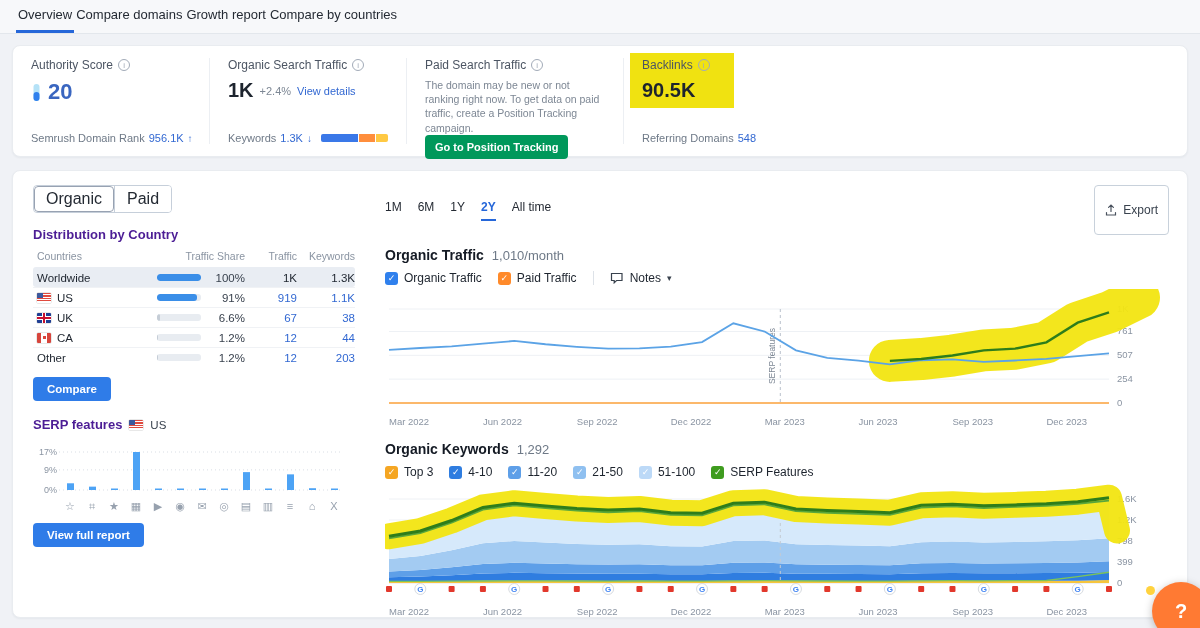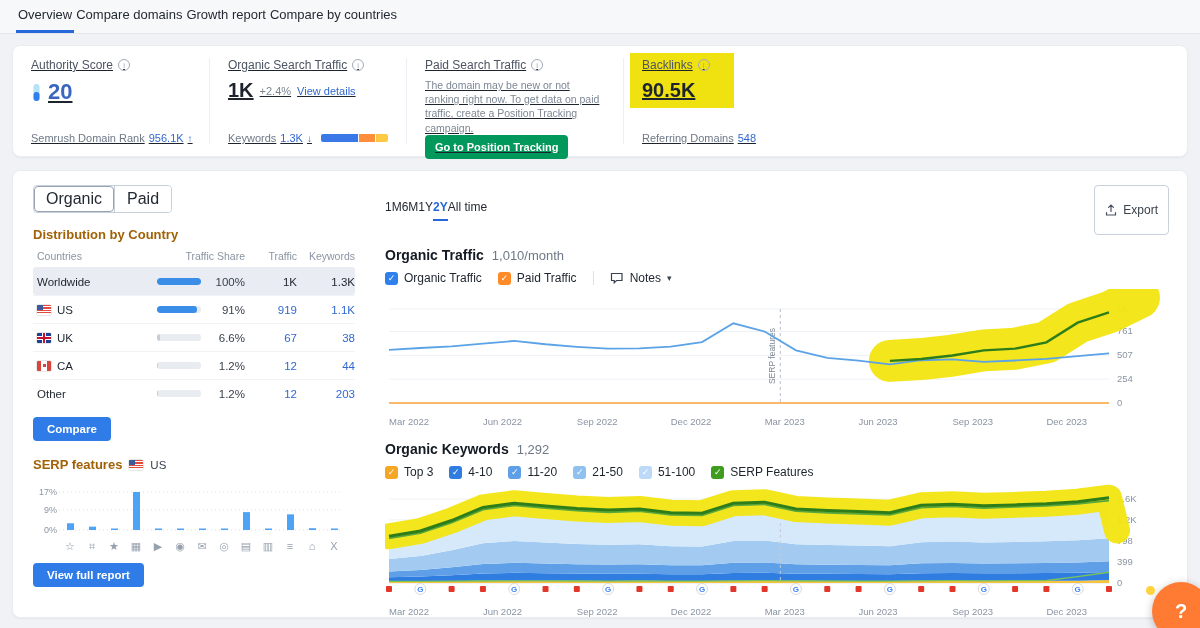--- a/index.html
+++ b/index.html
@@ -11,21 +11,21 @@
   .topnav { height:34px; background:#f7f8fa; border-bottom:1px solid #e3e7ec;
     display:flex; align-items:flex-end; padding:0 16px; }
   .nav-tabs { display:flex; }
   .nav-tab { font-size:13px; color:#242a33; padding:8px 2px 8px; cursor:pointer; border-bottom:3px solid transparent; }
   .nav-tab.active { border-bottom-color:#2667d9; }
 
   .card { background:#fff; border:1px solid #e9ecf0; border-radius:8px; margin:0 12px;
     box-shadow:0 1px 2px rgba(20,30,50,.05); }
 
   
-  .metrics { margin-top:11px; height:112px; display:flex; padding:12px 18px;text-decoration:underline; }
+  .metrics { margin-top:11px; height:112px; display:flex; padding:12px 18px; }
   .metric { display:flex; flex-direction:column; position:relative; padding-right:18px; }
   .metric.a { width:178px; } .metric.b { width:178px; } .metric.c { width:198px; } .metric.d { width:210px; }
   .vdiv { width:1px; background:#eceff3; margin-right:18px; align-self:stretch; }
   .m-title { font-size:12px; color:#4c5563; display:flex; align-items:center; gap:5px; }
   .info-icon { width:12px; height:12px; border:1px solid #a2abb8; border-radius:50%; color:#a2abb8;
     font-size:8px; font-style:normal; display:inline-flex; align-items:center; justify-content:center; cursor:pointer; }
   .m-value-row { display:flex; align-items:center; gap:6px; margin-top:7px; }
   .authority-value { font-size:22px; font-weight:bold; color:#3a66c0; }
   .big-value { font-size:20px; font-weight:bold; color:#1d242e; }
   .delta { font-size:11px; color:#7d8794; }
@@ -47,29 +47,29 @@
   
   .main { margin-top:13px; height:448px; display:flex; overflow:hidden; }
   .left-panel { width:362px; flex:none; padding:14px 20px 10px; overflow:hidden; }
   .right-panel { flex:1; min-width:0; padding:14px 18px 6px 10px; }
 
   .segmented { display:inline-flex; border:1px solid #c6cfda; border-radius:4px; overflow:hidden; }
   .seg { font-family:Liberation Sans, sans-serif; font-size:16px; padding:4px 12px; background:#fff; border:none; color:#242a33; cursor:pointer; }
   .seg + .seg { border-left:1px solid #c6cfda; }
   .seg.active { outline:1px solid #98a2b2; outline-offset:-1px; border-radius:4px; }
 
-  h3 { font-size:13px; margin:14px 0 4px; color:#a16207; }
+  h3 { font-size:13px; margin:14px 0 4px; color:#4c1d95; }
   #country-table { margin-top:4px; }
   .ct-header { display:flex; font-size:10.5px; color:#8a94a2; padding:4px 0 5px; }
   .c-country { flex:1; display:flex; align-items:center; gap:6px; padding-left:4px; }
   .c-share-h { width:88px; text-align:right; }
   .c-share { width:88px; display:inline-flex; align-items:center; justify-content:space-between; }
   .c-traffic { width:52px; text-align:right; }
   .c-kw { width:58px; text-align:right; }
-  .ct-row { display:flex; align-items:center; font-size:11.5px; height:28px; border-top:1px solid #f0f2f5; cursor:pointer; }
+  .ct-row { display:flex; align-items:center; font-size:11.5px; height:20px; border-top:1px solid #f0f2f5; cursor:pointer; }
   .ct-row.selected { background:#e9edf3; border-radius:3px; border-top-color:transparent; }
   .bar-track { width:44px; height:7px; background:#e8ecf1; border-radius:3px; overflow:hidden; margin-right:8px; display:inline-block; }
   .bar-fill { display:block; height:100%; border-radius:3px; }
   .c-pct { width:36px; text-align:right; color:#39424e; }
   .link-val { color:#3268d2; }
 
   .btn-blue { background:#2f7ce8; color:#fff; border:none; border-radius:4px; font-size:11.5px; font-weight:bold;
     padding:6px 14px; margin-top:10px; cursor:pointer; font-family:inherit; }
 
   .serp-head { display:flex; align-items:center; gap:7px; margin-top:16px; }
@@ -86,21 +86,21 @@
   .flag-uk { background:
     linear-gradient(#c8102e,#c8102e) center/100% 2px no-repeat,
     linear-gradient(#c8102e,#c8102e) center/2px 100% no-repeat,
     linear-gradient(#fff,#fff) center/100% 4px no-repeat,
     linear-gradient(#fff,#fff) center/4px 100% no-repeat,
     #1f3f94; }
   .flag-ca { background:linear-gradient(90deg,#d8453c 0 3.5px,#fff 3.5px 10.5px,#d8453c 10.5px); }
   .flag-ca::before { content:""; position:absolute; left:6px; top:3.5px; width:2.5px; height:3px; background:#d8453c; }
 
   .range-row { display:flex; align-items:center; }
-  #range-tabs { display:flex; gap:0; }
+  #range-tabs { display:flex; gap:16px; }
   .range-tab { font-size:12px; color:#242a33; padding-bottom:5px; border-bottom:2px solid transparent; cursor:pointer; }
   .range-tab.active { color:#2667d9; border-bottom-color:#2667d9; font-weight:bold; }
   .export-btn { margin-left:auto; display:inline-flex; align-items:center; gap:6px; background:#fff;
     border:1px solid #c8d1db; border-radius:4px; padding:17px 10px; font-size:12px; color:#39424e;
     cursor:pointer; font-family:inherit; }
 
   .sec-title-row { display:flex; align-items:baseline; gap:8px; margin-top:12px; }
   .sec-title-row.kw { margin-top:2px; }
   .sec-title-row h2 { font-size:14px; margin:0; color:#141a24; }
   .sec-sub { font-size:13px; color:#6e7987; }

